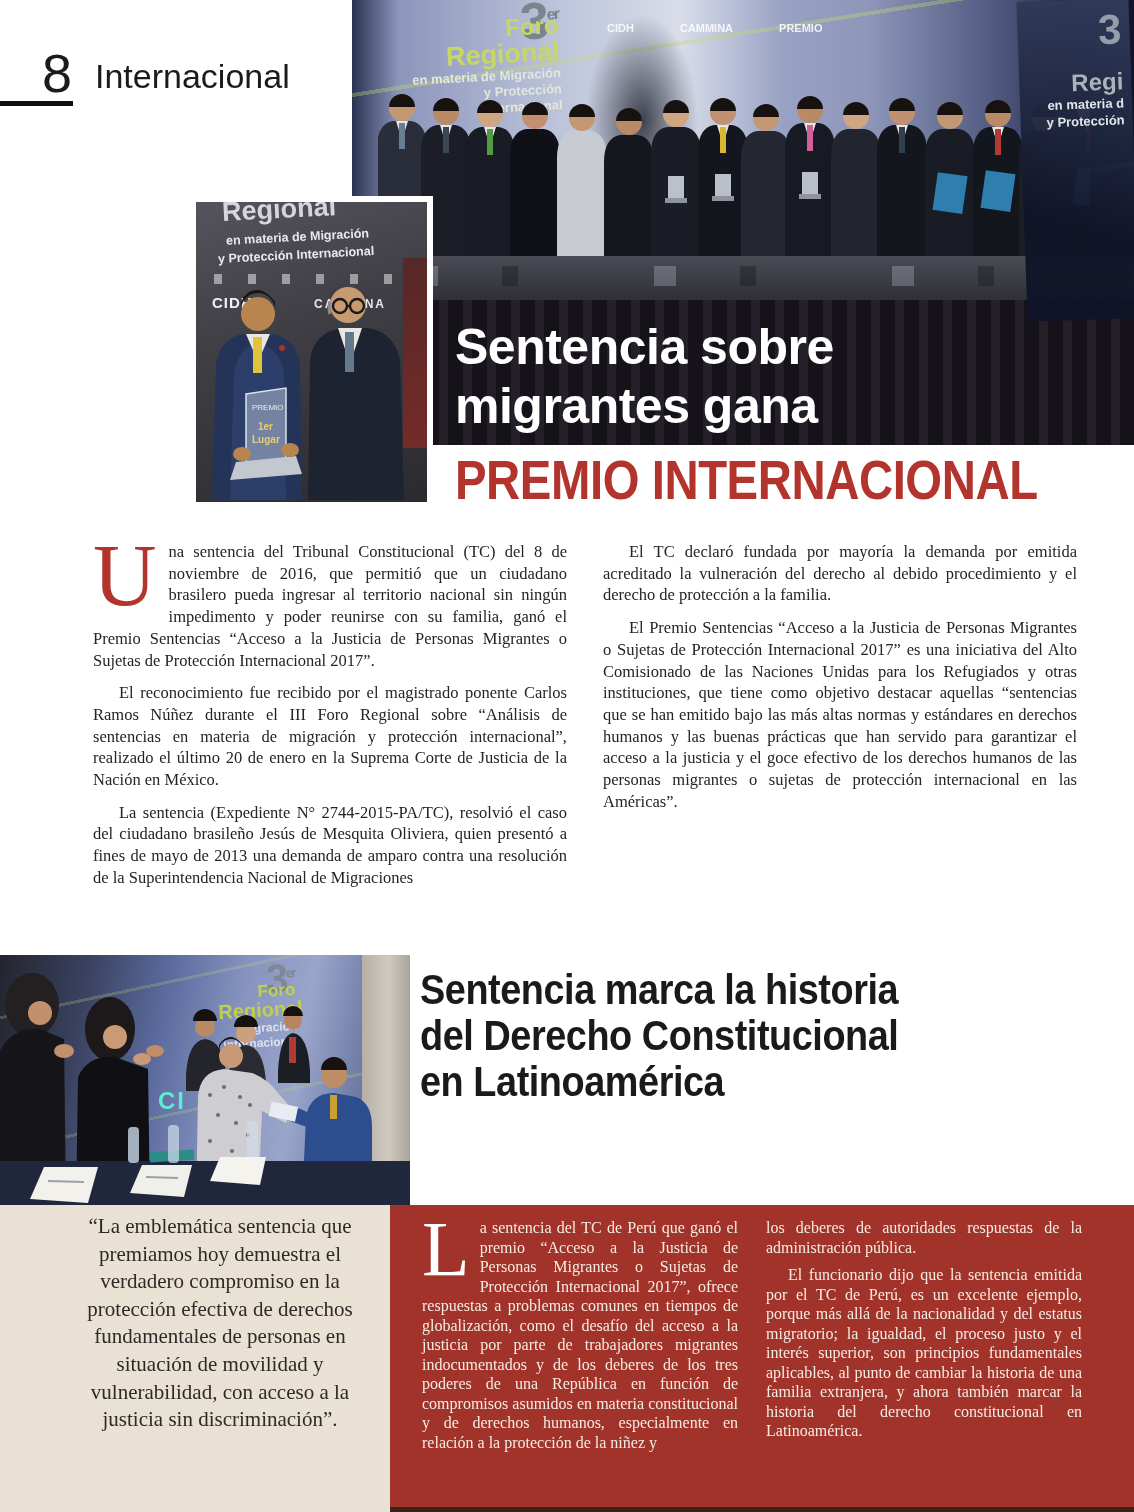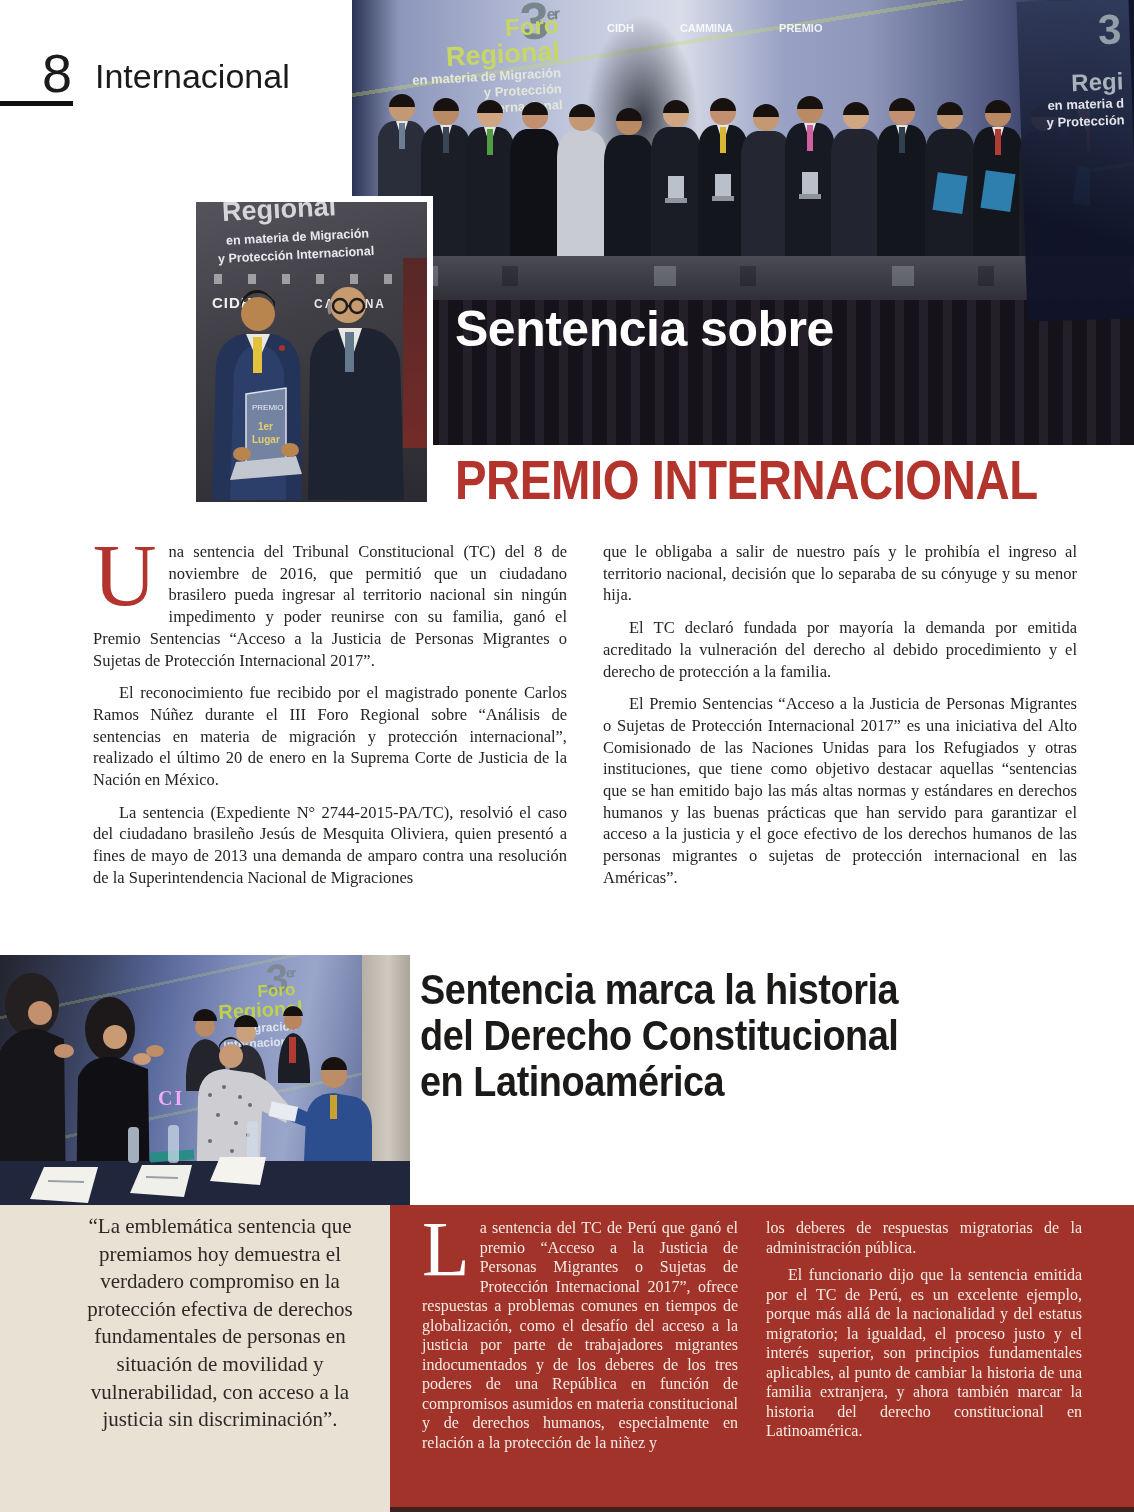--- a/index.html
+++ b/index.html
@@ -57,21 +57,21 @@
   .ps-reg { left:26px; top:-8px; font-size:27px; color:#d5d5da; transform:rotate(-3deg); }
   .ps-sub1 { left:30px; top:28px; font-size:12.5px; color:#e8e8ec; transform:rotate(-3deg); }
   .ps-sub2 { left:22px; top:46px; font-size:12.5px; color:#e8e8ec; transform:rotate(-3deg); }
   .ps-logorow { left:18px; top:72px; width:190px; height:10px; opacity:.6;
       background:repeating-linear-gradient(90deg, rgba(255,255,255,.8) 0 8px, transparent 8px 34px); position:absolute; }
   .ps-cidh { left:16px; top:92px; font-size:15px; color:#f0f0f2; letter-spacing:1px; }
   .ps-cam  { left:118px; top:95px; font-size:12px; color:#e6e6ea; letter-spacing:2px; }
   .ps-men { position:absolute; left:0; top:0; width:231px; height:298px; }
 
   
-  .a1-title { position:absolute; left:455px; top:300px; z-index:6;
+  .a1-title { position:absolute; left:455px; top:318px; z-index:6;
       font-family:"Liberation Sans", sans-serif; font-weight:bold; font-size:50px; line-height:59px;
       color:#ffffff; letter-spacing:-0.5px; }
   .a1-highlight { position:absolute; left:455px; top:452px; z-index:6;
       font-family:"Liberation Sans", sans-serif; font-weight:bold; font-size:55px; line-height:56px;
       letter-spacing:-0.5px; transform:scaleX(0.86); transform-origin:0 0; white-space:nowrap; }
 
   
   .a1-cols { position:absolute; left:93px; top:541px; width:984px; display:flex; gap:36px; }
   .a1-cols .col { width:474px; font-size:16.5px; line-height:21.7px; text-align:justify; color:#262421; }
   .a1-cols p { margin:0 0 11px 0; }
@@ -86,22 +86,22 @@
        linear-gradient(100deg,#23242e 0%,#3a4260 20%,#5b6b9e 38%,#8693bf 55%,#9aa5ca 70%,#6f7ba5 84%,#474f74 100%); }
   .pb-pillar { position:absolute; right:0; top:0; width:48px; height:212px;
      background:linear-gradient(90deg,#b5afa5,#cfc9bf 55%,#a9a399); }
   .pb-screen-text { position:absolute; left:218px; top:2px; width:78px; transform:rotate(-3deg);
      font-family:"Liberation Sans", sans-serif; font-weight:bold; text-align:right; }
   .pb-num { font-size:40px; line-height:36px; color:#7d8894; letter-spacing:-2px; }
   .pb-sup { font-size:13px; vertical-align:super; color:#7d8894; }
   .pb-foro { font-size:17px; line-height:17px; color:#bfd04f; margin-top:-14px; }
   .pb-reg { font-size:20px; line-height:21px; color:#bfd04f; }
   .pb-sub { font-size:12px; line-height:15px; color:#dde2ea; }
-  .pb-ci { position:absolute; left:158px; top:132px; font-family:Liberation Serif, serif;
-     font-weight:bold; font-size:20px; color:#f0abfc; letter-spacing:2px; }
+  .pb-ci { position:absolute; left:158px; top:132px; font-family:Liberation Sans, sans-serif;
+     font-weight:bold; font-size:24px; color:#5eead4; letter-spacing:2px; }
   .pb-people { position:absolute; left:0; top:0; width:410px; height:250px; }
 
   .a2-title { position:absolute; left:420px; top:966px; font-family:"Liberation Sans", sans-serif;
       font-weight:bold; font-size:43px; line-height:46px; color:#1c1a19; letter-spacing:-0.5px;
       transform:scaleX(0.88); transform-origin:0 0; white-space:nowrap; }
   .a2-subtitle { position:absolute; left:413px; top:1122px; width:717px; height:71px;
       padding:10px 0 0 12px; overflow:hidden; }
   .a2-subtitle-inner { font-family:"Liberation Sans", sans-serif; font-weight:bold; font-size:21.5px;
       line-height:29px; color:#2b2521; letter-spacing:-0.6px; transform:scaleX(0.9);
       transform-origin:0 0; width:772px; }
@@ -269,31 +269,31 @@
         <text x="56" y="241" font-family="Liberation Sans, sans-serif" font-weight="bold" font-size="10" fill="#e6cf6e">Lugar</text>
         <polygon points="40,260 100,254 106,272 34,278" fill="#c3c7cf"></polygon>
         <ellipse cx="46" cy="252" rx="9" ry="7" fill="#b9854f"></ellipse>
         <ellipse cx="94" cy="248" rx="9" ry="7" fill="#b9854f"></ellipse>
       </g>
     </svg>
   </div>
 
   <div class="a1-title">
     <div>Sentencia sobre</div>
+    <div>migrantes gana</div>
   </div>
   <div class="a1-highlight" id="a1-highlight" style="color: rgb(178, 52, 44);">PREMIO INTERNACIONAL</div>
 
   <div class="a1-cols">
     <div class="col">
       <p><span class="dropcap" id="dropcap-u" style="color: rgb(178, 52, 44);">U</span><span>na sentencia del Tribunal Constitucional (TC) del 8 de noviembre de 2016, que permitió que un ciudadano brasilero pueda ingresar al territorio nacional sin ningún impedimento y poder reunirse con su familia, ganó el Premio Sentencias “Acceso a la Justicia de Personas Migrantes o Sujetas de Protección Internacional 2017”.</span></p>
       <p class="indent">El reconocimiento fue recibido por el magistrado ponente Carlos Ramos Núñez durante el III Foro Regional sobre “Análisis de sentencias en materia de migración y protección internacional”, realizado el último 20 de enero en la Suprema Corte de Justicia de la Nación en México.</p>
       <p class="indent">La sentencia (Expediente N° 2744-2015-PA/TC), resolvió el caso del ciudadano brasileño Jesús de Mesquita Oliviera, quien presentó a fines de mayo de 2013 una demanda de amparo contra una resolución de la Superintendencia Nacional de Migraciones</p>
     </div>
     <div class="col">
-      <p>que le obligaba a salir de nuestro país y le prohibía el ingreso al territorio nacional, decisión que lo separaba de su cónyuge y su menor hija.</p>
       <p class="indent">El TC declaró fundada por mayoría la demanda por emitida acreditado la vulneración del derecho al debido procedimiento y el derecho de protección a la familia.</p>
       <p class="indent">El Premio Sentencias “Acceso a la Justicia de Personas Migrantes o Sujetas de Protección Internacional 2017” es una iniciativa del Alto Comisionado de las Naciones Unidas para los Refugiados y otras instituciones, que tiene como objetivo destacar aquellas “sentencias que se han emitido bajo las más altas normas y estándares en derechos humanos y las buenas prácticas que han servido para garantizar el acceso a la justicia y el goce efectivo de los derechos humanos de las personas migrantes o sujetas de protección internacional en las Américas”.</p>
     </div>
   </div>
 
   <div class="photo-bottom">
     <div class="pb-bg"></div>
     <div class="pb-pillar"></div>
     <div class="pb-screen-text">
       <div class="pb-num"><span>3</span><span class="pb-sup">er</span></div>
@@ -372,20 +372,20 @@
   <div class="quote-box" id="quote-box" style="background: rgb(234, 225, 213);">
     <div class="quote-text">“La emblemática sentencia que premiamos hoy demuestra el verdadero compromiso en la protección efectiva de derechos fundamentales de personas en situación de movilidad y vulnerabilidad, con acceso a la justicia sin discriminación”.</div>
   </div>
 
   <div class="red-box" id="red-box" style="background: rgb(162, 51, 42);">
     <div class="a3-cols">
       <div class="col">
         <p><span class="dropcap-l">L</span><span>a sentencia del TC de Perú que ganó el premio “Acceso a la Justicia de Personas Migrantes o Sujetas de Protección Internacional 2017”, ofrece respuestas a problemas comunes en tiempos de globalización, como el desafío del acceso a la justicia por parte de trabajadores migrantes indocumentados y de los deberes de los tres poderes de una República en función de compromisos asumidos en materia constitucional y de derechos humanos, especialmente en relación a la protección de la niñez y</span></p>
       </div>
       <div class="col">
-        <p>los deberes de respuestas migratorias de la administración pública.</p>
+        <p>los deberes de autoridades respuestas de la administración pública.</p>
         <p class="indent">El funcionario dijo que la sentencia emitida por el TC de Perú, es un excelente ejemplo, porque más allá de la nacionalidad y del estatus migratorio; la igualdad, el proceso justo y el interés superior, son principios fundamentales aplicables, al punto de cambiar la historia de una familia extranjera, y ahora también marcar la historia del derecho constitucional en Latinoamérica.</p>
       </div>
     </div>
   </div>
   <div class="footer-strip" id="footer-strip" style="background: rgb(60, 33, 28);"></div>
 
 </div>
 
 </body></html>

